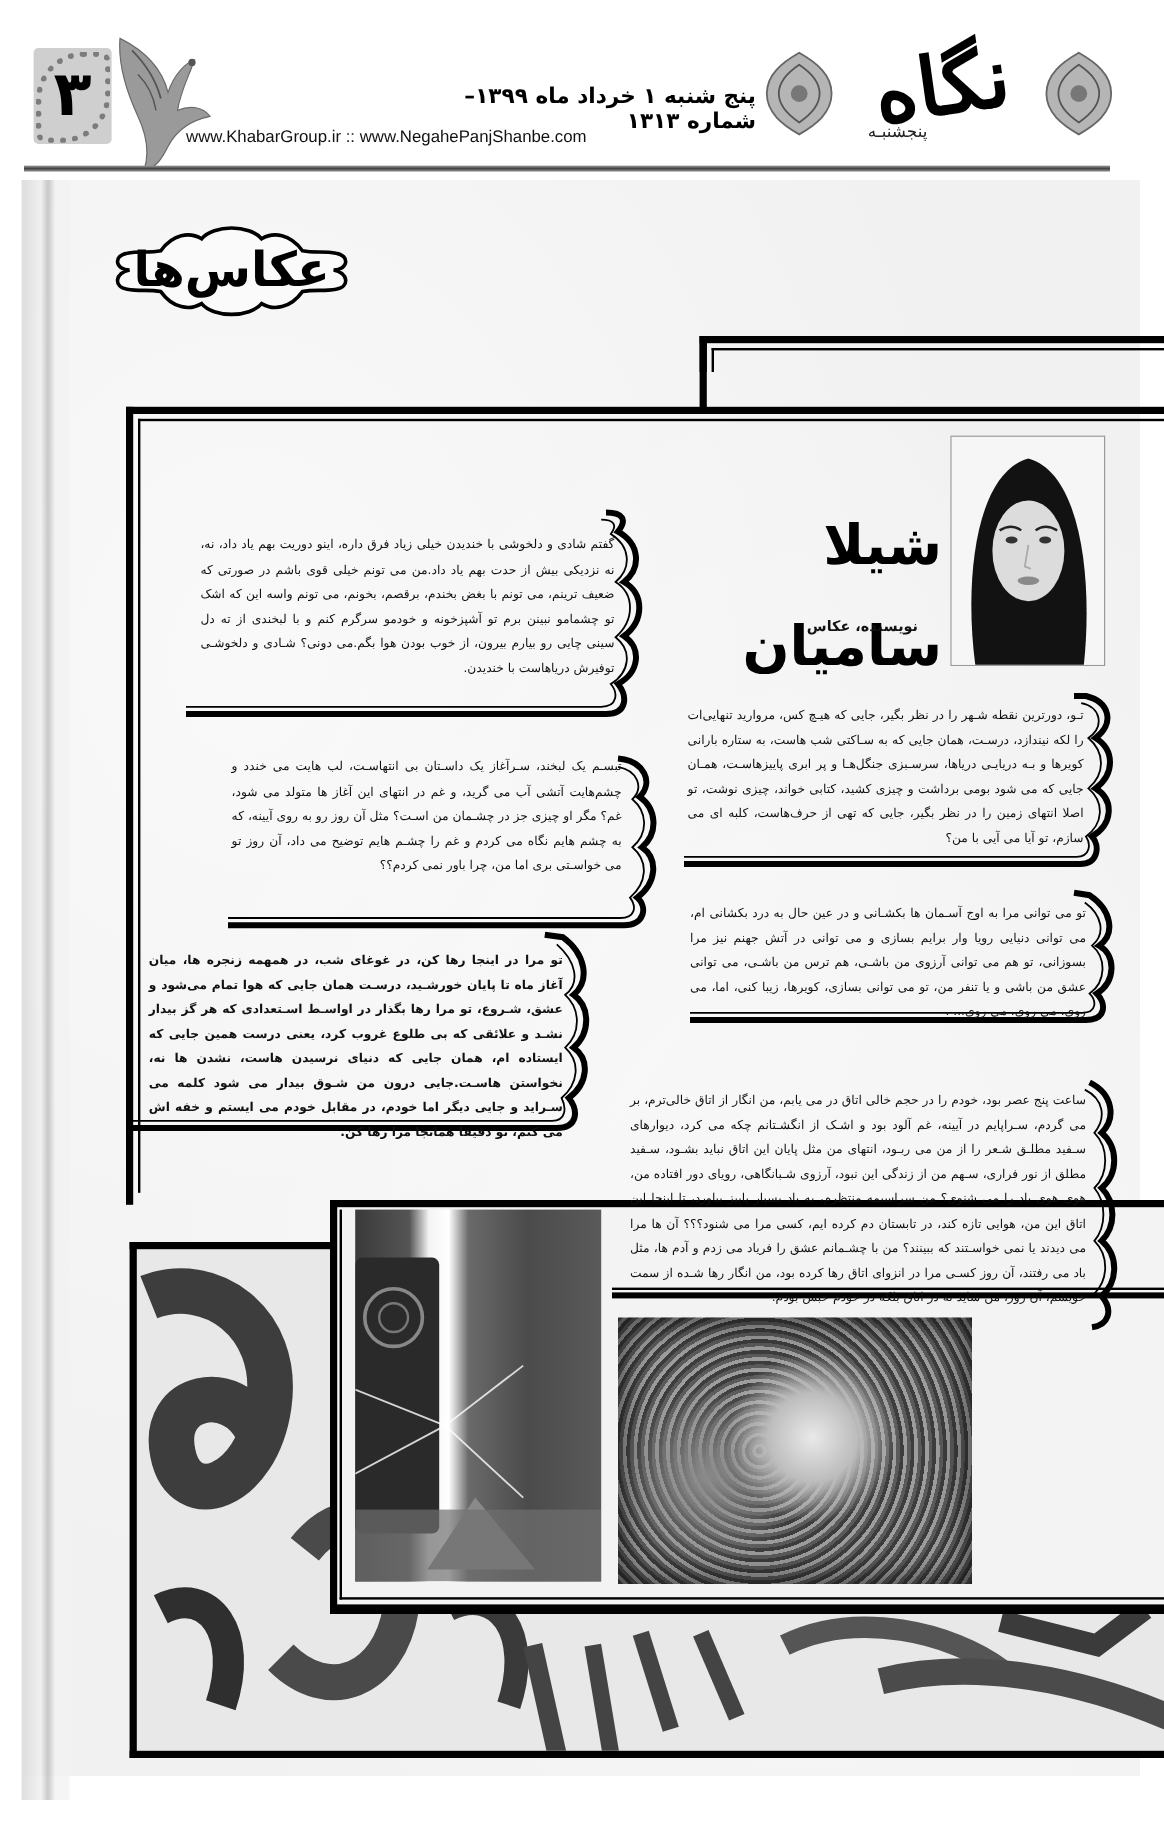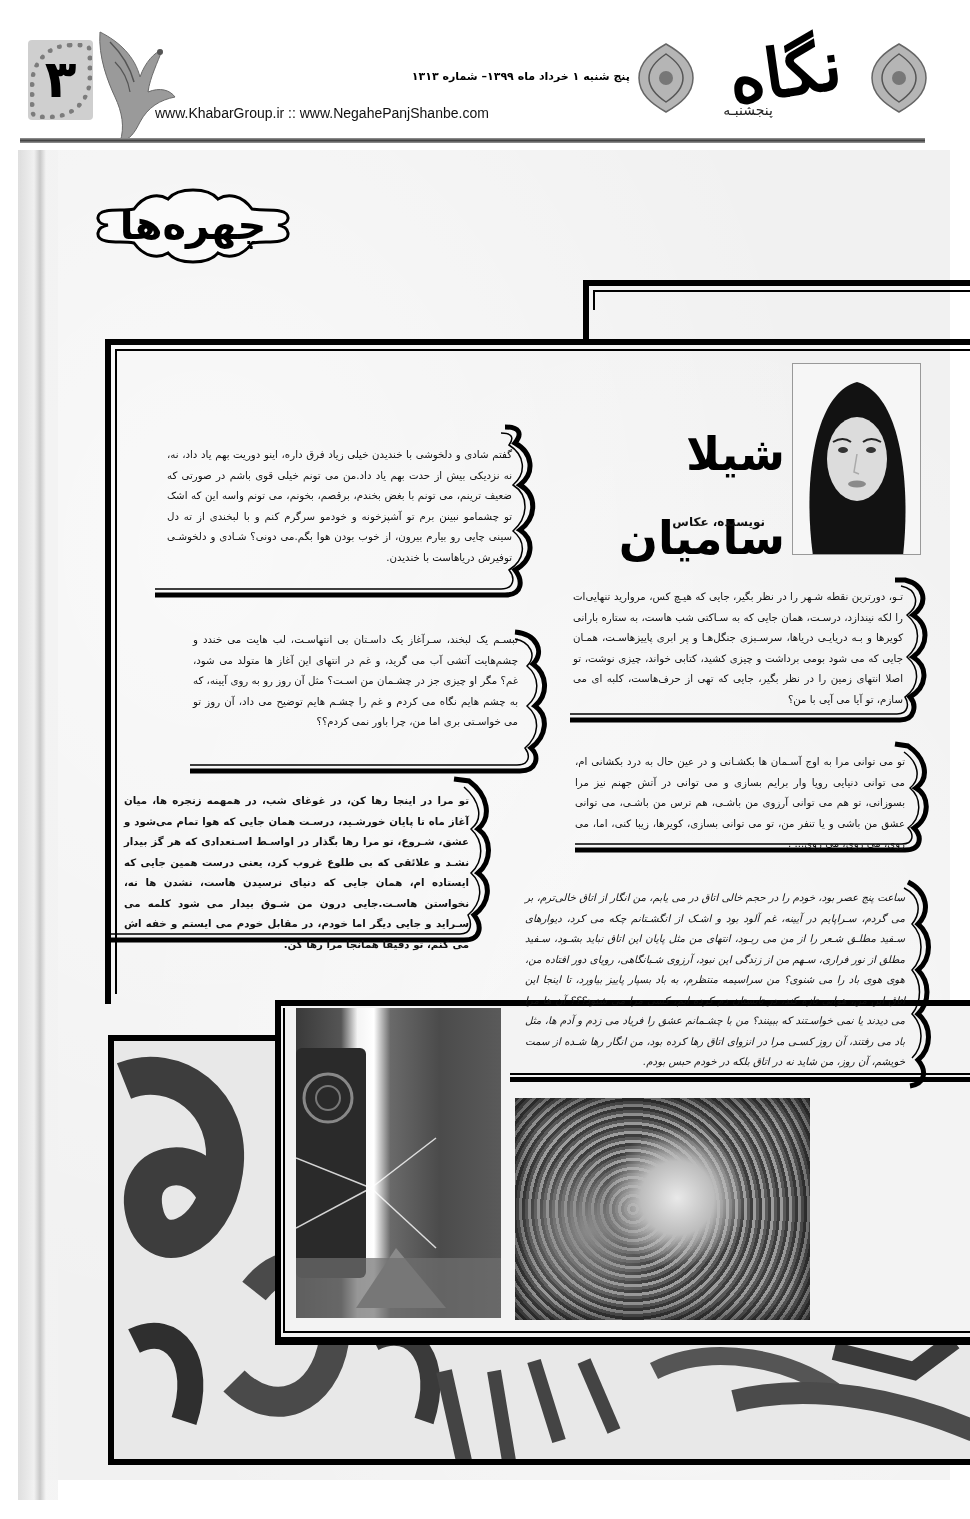--- a/index.html
+++ b/index.html
@@ -19,21 +19,21 @@
     .page-number {
       position: absolute; left: 28px; top: 44px; width: 65px; height: 70px;
       font-family: "DejaVu Sans", sans-serif; font-weight: bold; font-size: 52px; line-height: 70px;
       text-align: center; color: #000;
     }
     .phoenix {
       position: absolute; left: 90px; top: 22px; width: 90px; height: 120px;
     }
     .date-line {
       position: absolute; left: 360px; top: 70px; width: 270px; text-align: right; direction: rtl;
-      font-family: "DejaVu Sans", sans-serif; font-weight: bold; font-size: 11px; color: #000;
+      font-family: "DejaVu Sans", sans-serif; font-weight: bold; font-size: 18px; color: #000;
     }
     .site-urls {
       position: absolute; left: 155px; top: 105px; font-family: "Liberation Sans", sans-serif;
       font-size: 14px; color: #111; white-space: nowrap;
     }
     .header-rule {
       position: absolute; left: 20px; top: 138px; width: 905px; height: 5px;
       background: linear-gradient(#999, #444 50%, #999);
     }
     .logo-wrap { position: absolute; left: 635px; top: 28px; width: 295px; height: 112px; }
@@ -182,21 +182,21 @@
   </div>
   <div class="header-rule"></div>
 </header>
 
 <div class="paper"></div>
 <div class="paper-torn-left"></div>
 
 <svg class="section-badge" viewBox="0 0 210 85">
   <path d="M20 42 C8 42 6 30 18 28 C28 26 36 28 46 26 C56 12 70 10 80 16 C90 4 120 4 130 16 C140 10 154 12 164 26 C174 28 182 26 192 28 C204 30 202 42 190 42 C202 44 204 56 192 58 C182 60 174 58 164 60 C154 74 140 76 130 70 C120 82 90 82 80 70 C70 76 56 74 46 60 C36 58 28 60 18 58 C6 56 8 44 20 42 Z" fill="#fafafa" stroke="#000" stroke-width="3"></path>
 </svg>
-<div class="section-title">چهره‌ها</div>
+<div class="section-title">عکاس‌ها</div>
 
 <div class="frame-top-right"></div>
 <div class="frame-top-right-inner"></div>
 <div class="frame-step-v"></div>
 <div class="main-frame"></div>
 <div class="main-frame-inner"></div>
 
 <div class="calli-panel">
   <svg width="870" height="430" viewBox="0 0 870 430">
     <path d="M10 40 C60 20 120 60 110 130 C100 200 40 220 30 170 C20 120 80 110 100 150" fill="none" stroke="#3d3d3d" stroke-width="38"></path>
@@ -283,19 +283,19 @@
 </div>
 
 <div class="card" style="left:104px; top:775px; width:395px; height:170px;font-weight:bold;">
   <svg class="card-border" width="395" height="170" viewBox="0 0 395 170">
     <path d="M5 165 L360 165 C378 165 378 150 370 140 C386 128 388 108 374 98 C388 86 388 64 374 54 C388 42 384 20 365 6 L350 4" fill="none" stroke="#000" stroke-width="5"></path>
     <path d="M5 159 L356 159 C368 159 368 148 364 140 C378 128 380 110 367 98 C380 86 380 66 367 54 C380 44 376 26 360 12" fill="none" stroke="#000" stroke-width="1.5"></path>
   </svg>
   <div class="card-text" style="left:20px; top:16px; width:345px;">تو مرا در اینجا رها کن، در غوغای شب، در همهمه زنجره ها، میان آغاز ماه تا پایان خورشـید، درسـت همان جایی که هوا تمام می‌شود و عشق، شـروع، تو مرا رها بگذار در اواسـط اسـتعدادی که هر گز بیدار نشـد و علائقی که بی طلوع غروب کرد، یعنی درست همین جایی که ایستاده ام، همان جایی که دنیای نرسیدن هاست، نشدن ها نه، نخواستن هاسـت.جایی درون من شـوق بیدار می شود کلمه می سـراید و جایی دیگر اما خودم، در مقابل خودم می ایستم و خفه اش می کنم، تو دقیقا همانجا مرا رها کن.</div>
 </div>
 
-<div class="card" style="left:520px; top:878px; width:420px; height:210px;font-style:italic;">
+<div class="card" style="left:520px; top:898px; width:420px; height:210px;">
   <svg class="card-border" width="420" height="210" viewBox="0 0 420 210">
     <path d="M388 4 C408 14 410 34 398 46 C412 58 412 80 398 92 C410 104 410 124 398 136 C412 148 412 170 398 182 C408 194 404 206 390 208" fill="none" stroke="#000" stroke-width="5"></path>
     <path d="M384 10 C400 18 402 34 392 46 C404 58 404 80 392 92 C402 104 402 124 392 136 C404 148 404 168 392 180" fill="none" stroke="#000" stroke-width="1.5"></path>
   </svg>
   <div class="card-text" style="left:5px; top:10px; width:380px;">ساعت پنج عصر بود، خودم را در حجم خالی اتاق در می یابم، من انگار از اتاق خالی‌ترم، بر می گردم، سـراپایم در آیینه، غم آلود بود و اشـک از انگشـتانم چکه می کرد، دیوارهای سـفید مطلـق شـعر را از من می ربـود، انتهای من مثل پایان این اتاق نباید بشـود، سـفید مطلق از نور فراری، سـهم من از زندگی این نبود، آرزوی شـبانگاهی، رویای دور افتاده من، هوی هوی باد را می شنوی؟ من سراسیمه منتظرم، به باد بسپار پاییز بیاورد، تا اینجا این اتاق این من، هوایی تازه کند، در تابستان دم کرده ایم، کسی مرا می شنود؟؟؟ آن ها مرا می دیدند یا نمی خواسـتند که ببینند؟ من با چشـمانم عشق را فریاد می زدم و آدم ها، مثل باد می رفتند، آن روز کسـی مرا در انزوای اتاق رها کرده بود، من انگار رها شـده از سمت خویشم، آن روز، من شاید نه در اتاق بلکه در خودم حبس بودم.</div>
 </div>
 
 </body></html>

